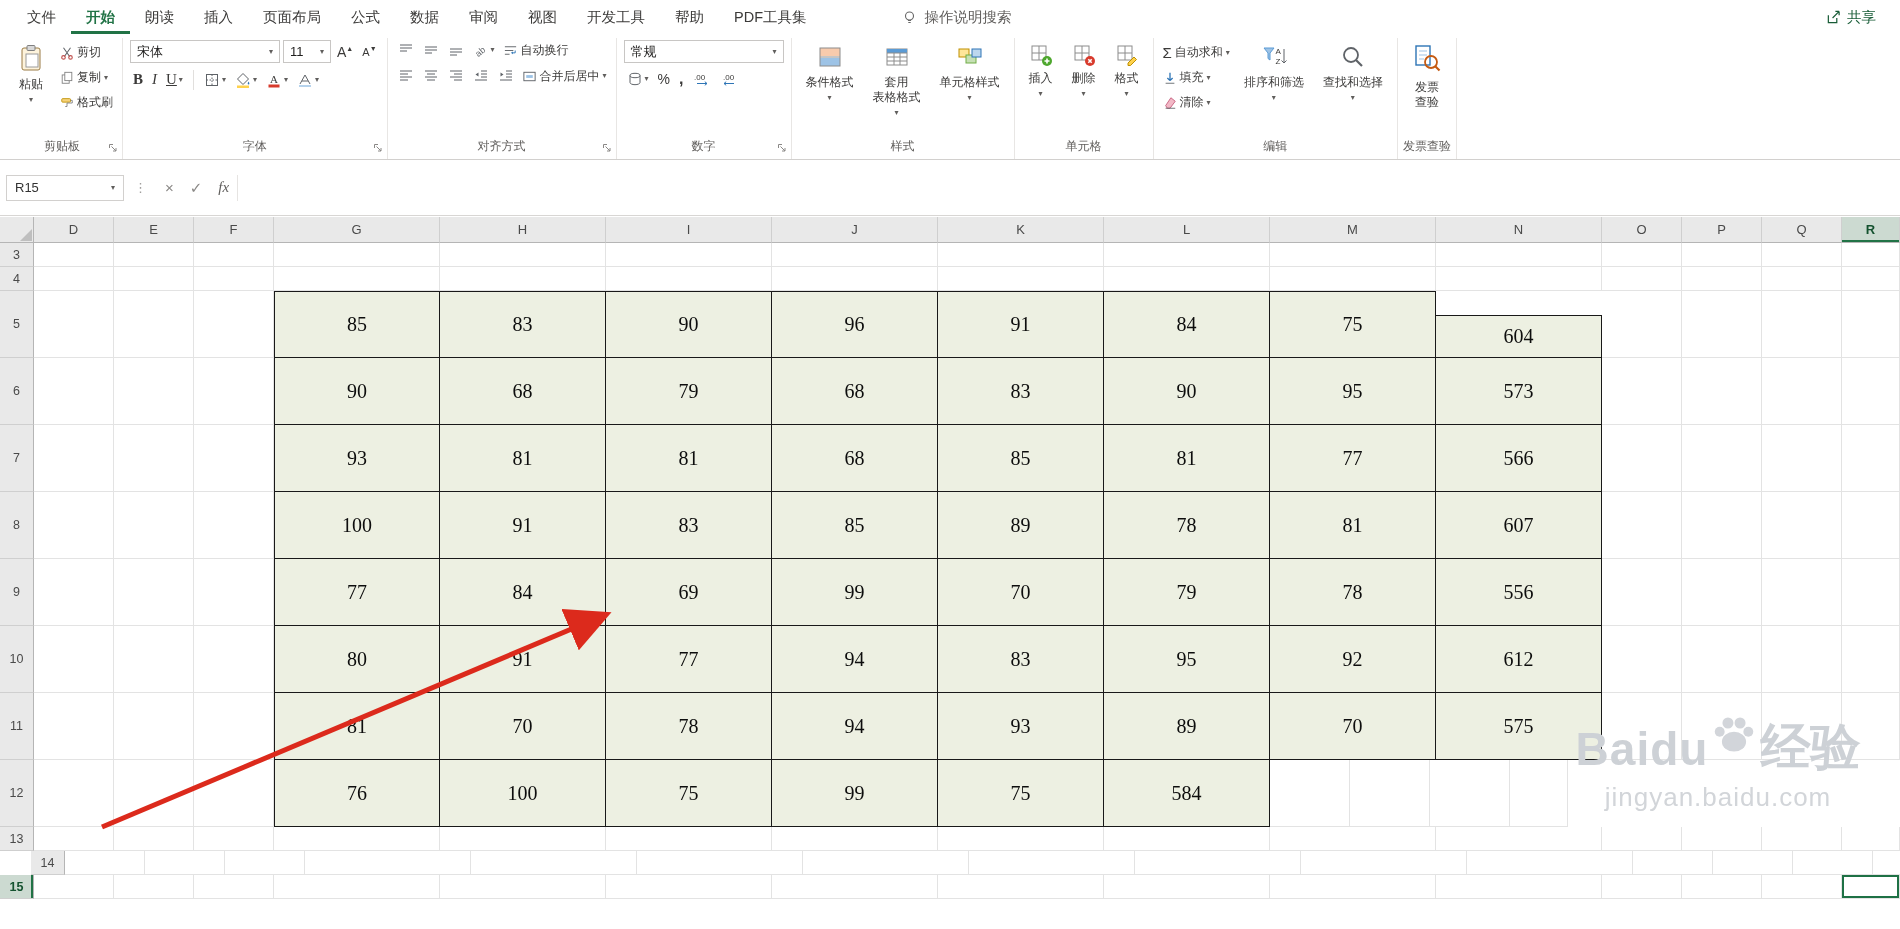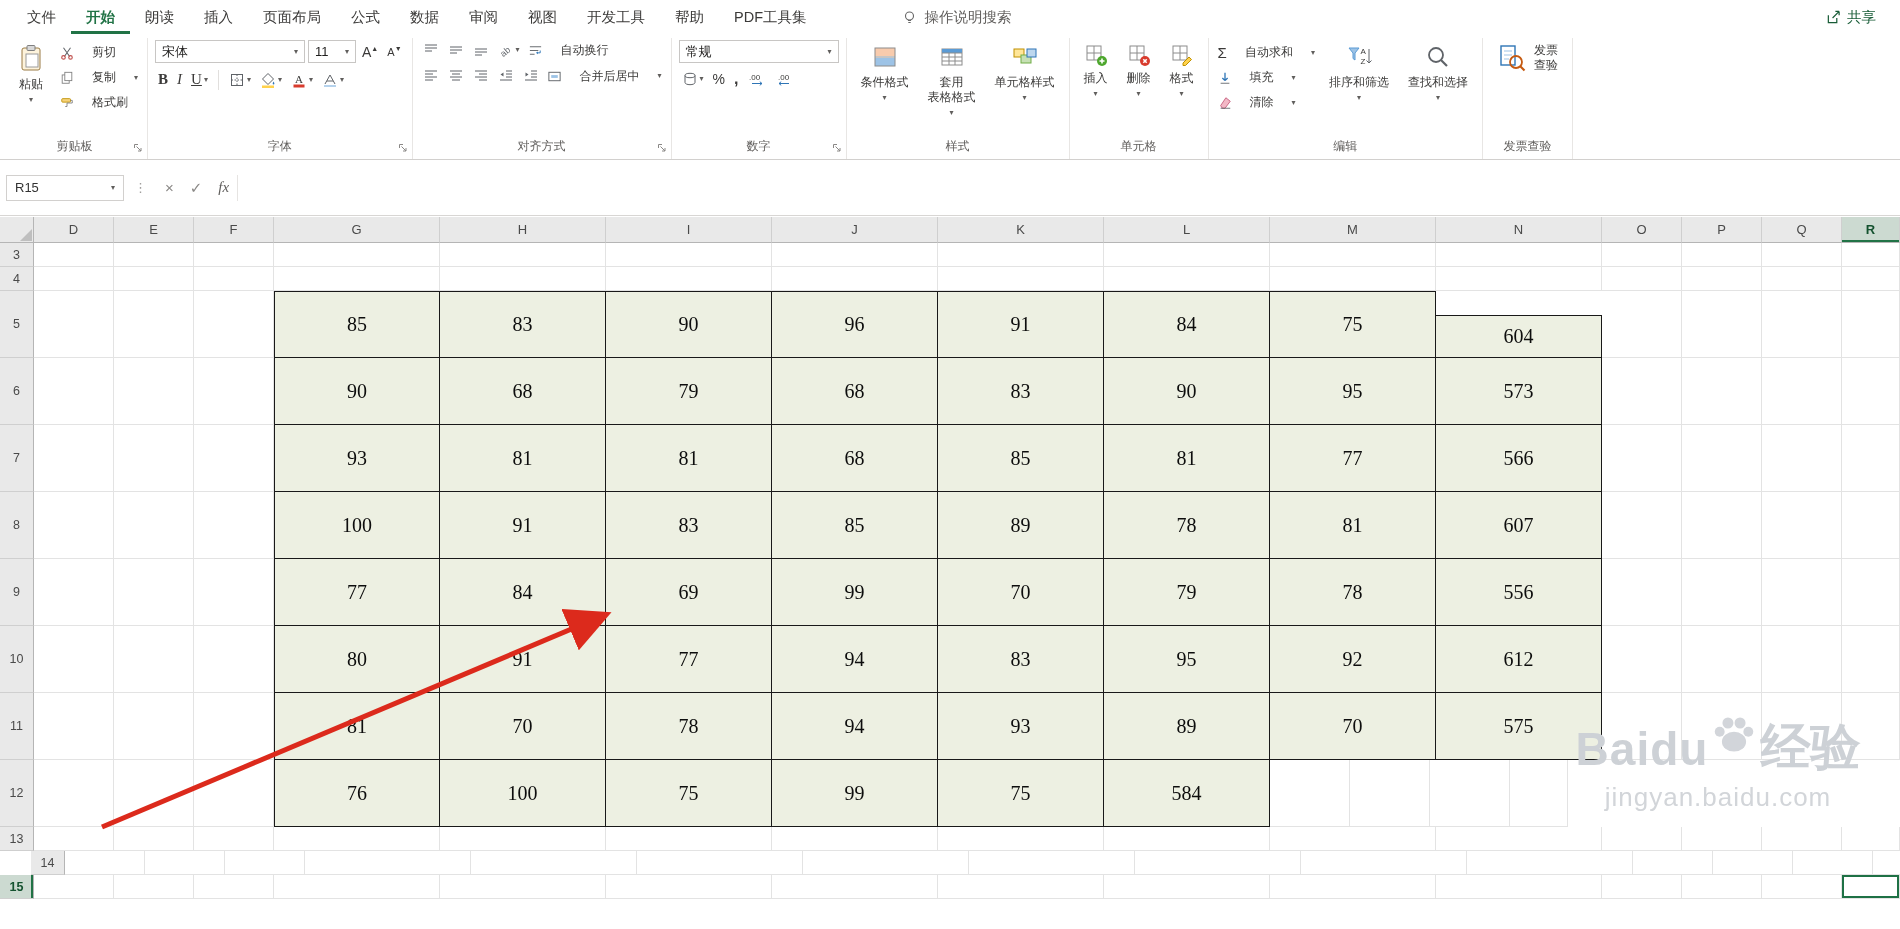--- a/index.html
+++ b/index.html
@@ -15,24 +15,24 @@
 .searchbox{display:flex;align-items:center;gap:8px;margin-left:80px;color:#605e5c;cursor:text;white-space:nowrap}
 .share{margin-left:auto;display:flex;align-items:center;gap:6px;color:#185c37;padding:0 24px;cursor:pointer;white-space:nowrap}
 
 
 .ribbon{height:126px;display:flex;background:#fff;border-bottom:1px solid #d2d0ce;padding:4px 0 0 2px;overflow:hidden}
 .rgroup{position:relative;display:flex;padding:2px 7px 22px 7px;border-right:1px solid #e8e6e4;flex:none}
 .rg-body{display:flex;gap:5px;align-items:flex-start}
 .rg-label{position:absolute;bottom:4px;left:0;right:0;text-align:center;font-size:12px;color:#605e5c;white-space:nowrap}
 .launcher{position:absolute;bottom:6px;right:4px;width:10px;height:10px;cursor:pointer}
 .bigbtn{display:flex;flex-direction:column;align-items:center;gap:4px;padding:3px 7px;font-size:12px;color:#3b3a39;cursor:pointer;text-align:center;line-height:1.25}
-.bigbtn.h{flex-direction:row;text-align:left;gap:7px}
+.bigbtn.h{flex-direction:column;text-align:left;gap:7px}
 .blabel{display:flex;align-items:flex-start;justify-content:center;gap:3px}
 .vstack{display:flex;flex-direction:column;gap:6px;padding-top:3px}
-.sbtn{display:flex;align-items:center;gap:18px;font-size:12px;color:#3b3a39;cursor:pointer;white-space:nowrap;padding:1px 2px}
+.sbtn{display:flex;align-items:center;gap:3px;font-size:12px;color:#3b3a39;cursor:pointer;white-space:nowrap;padding:1px 2px}
 .dd{font-size:8px;color:#605e5c;line-height:1}
 .combo{display:flex;align-items:center;justify-content:space-between;background:#fff;border:1px solid #c8c6c4;height:23px;font-size:13px;padding:0 6px;color:#201f1e;cursor:pointer}
 .toolrow{display:flex;align-items:center;gap:3px}
 .iconbtn{display:flex;align-items:center;gap:2px;padding:2px 3px;cursor:pointer;color:#3b3a39}
 .tsep{width:1px;height:20px;background:#e1dfdd;margin:0 4px}
 .col{display:flex;flex-direction:column;gap:6px}
 .Bch{font-family:"Liberation Serif",serif;font-weight:700;font-size:15px}
 .Ich{font-family:"Liberation Serif",serif;font-style:italic;font-size:15px}
 .Uch{font-family:"Liberation Serif",serif;text-decoration:underline;font-size:15px}
 .sigma{font-size:15px;color:#3b3a39;line-height:1}

